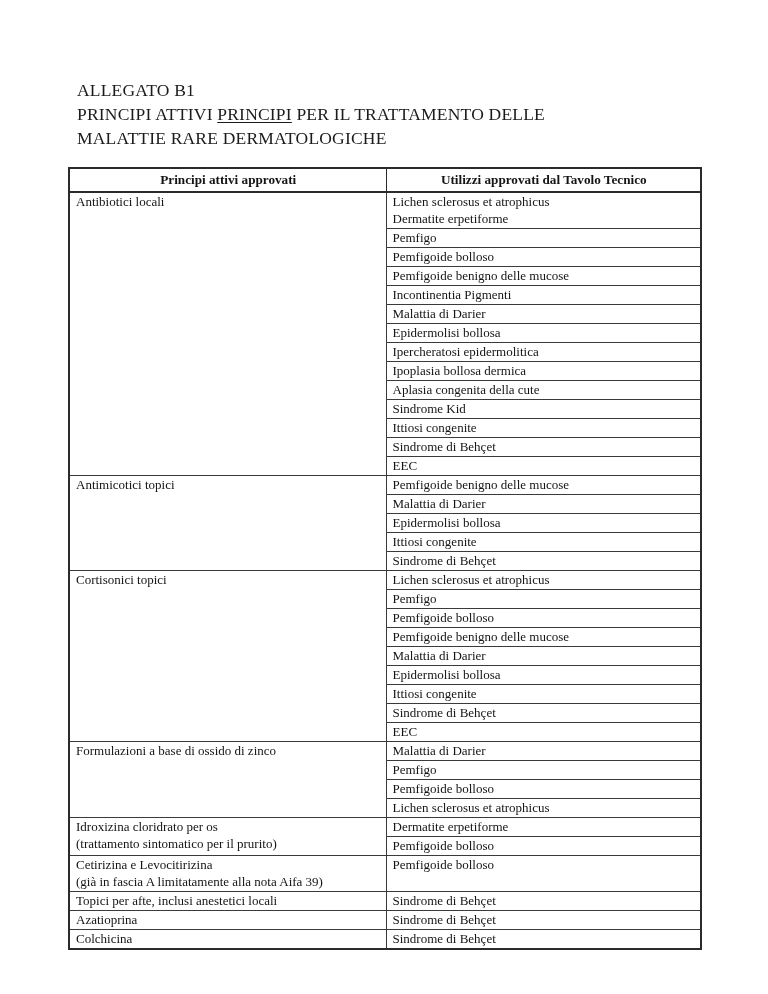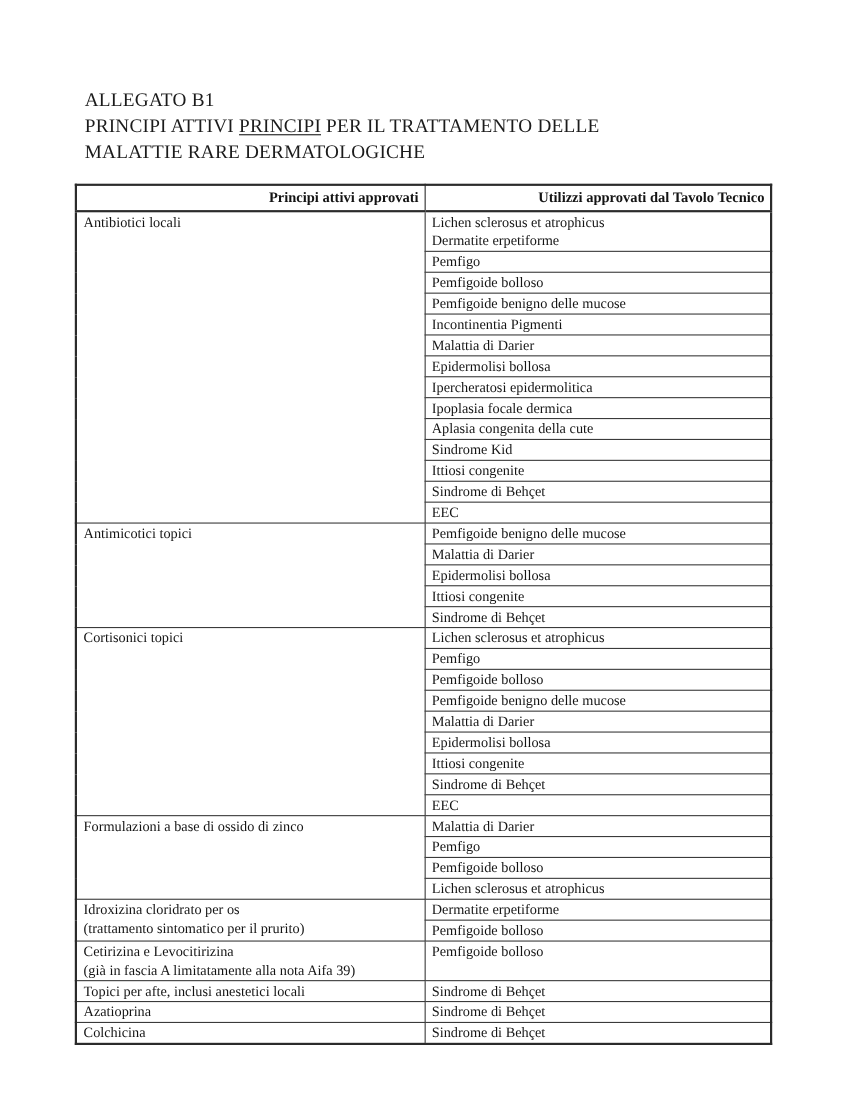--- a/index.html
+++ b/index.html
@@ -38,21 +38,21 @@
     border-collapse: collapse;
     table-layout: fixed;
     border: 2px solid #2b2b2b;
     font-size: 13px;
     line-height: 17px;
     color: #141414;
   }
   table.approvals col.c-principles { width: 317px; }
   table.approvals col.c-uses { width: 315px; }
   table.approvals th {
-    text-align: right;
+    text-align: center;
     font-weight: bold;
     padding: 2px 5px 2px 6px;
     border: 1px solid #2b2b2b;
     border-bottom: 2px solid #2b2b2b;
     font-size: 13.2px;
     line-height: 18px;
   }
   table.approvals td {
     vertical-align: top;
     padding: 0 5px 1px 6px;
@@ -129,21 +129,21 @@
             <div>Epidermolisi bollosa</div>
           </td>
         </tr>
         <tr>
           <td class="use">
             <div>Ipercheratosi epidermolitica</div>
           </td>
         </tr>
         <tr>
           <td class="use">
-            <div>Ipoplasia focale dermica</div>
+            <div>Ipoplasia bollosa dermica</div>
           </td>
         </tr>
         <tr>
           <td class="use">
             <div>Aplasia congenita della cute</div>
           </td>
         </tr>
         <tr>
           <td class="use">
             <div>Sindrome Kid</div>

